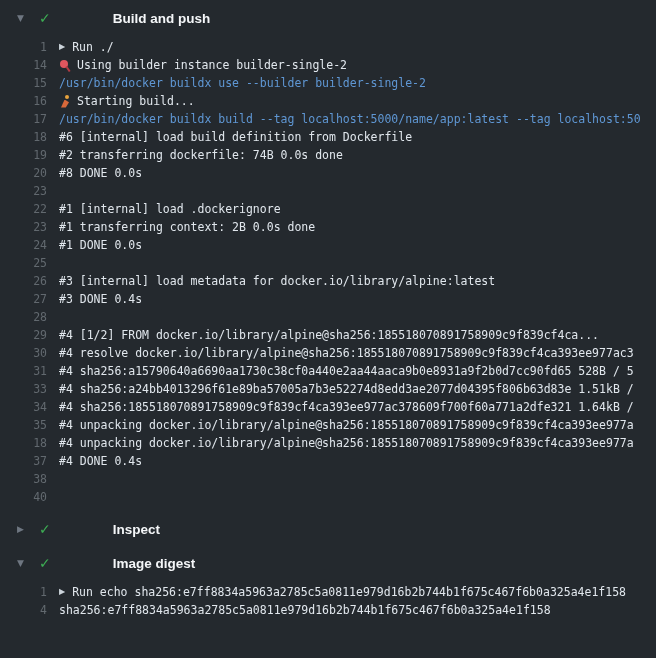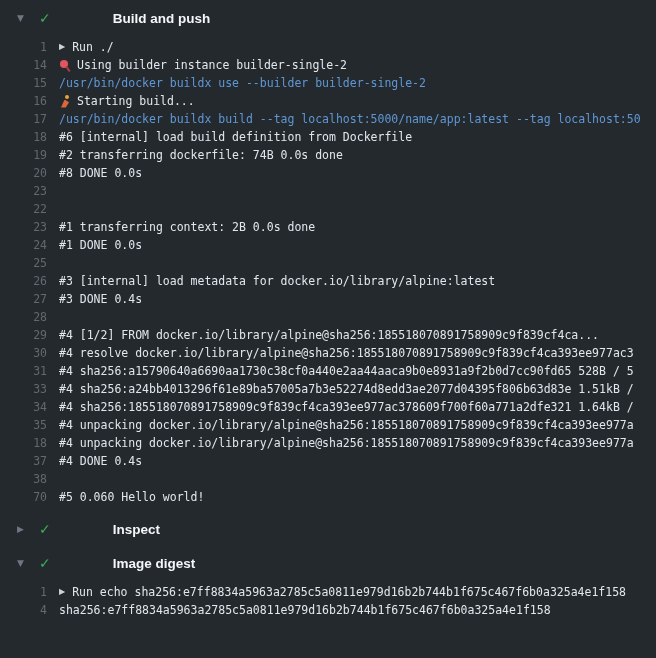--- a/index.html
+++ b/index.html
@@ -82,20 +82,21 @@
     <span class="lcontent"><span>#8 DONE 0.0s</span></span>
   </div>
 
   <div class="line">
     <span class="lnum">23</span>
     <span class="lcontent"><span></span></span>
   </div>
 
   <div class="line">
     <span class="lnum">22</span>
+    <span class="lcontent"><span>#1 [internal] load .dockerignore</span></span>
   </div>
 
   <div class="line">
     <span class="lnum">23</span>
     <span class="lcontent"><span>#1 transferring context: 2B 0.0s done</span></span>
   </div>
 
   <div class="line">
     <span class="lnum">24</span>
     <span class="lcontent"><span>#1 DONE 0.0s</span></span>
@@ -162,22 +163,21 @@
     <span class="lcontent"><span>#4 DONE 0.4s</span></span>
   </div>
 
   <div class="line">
     <span class="lnum">38</span>
     <span class="lcontent"><span></span></span>
   </div>
 
 
   <div class="line">
-    <span class="lnum">70</span>
-    <span class="lcontent"><span>#5 0.060 Hello world!</span></span>
+    <span class="lnum">40</span>
   </div>
 </div>
   </section>
 
   <section>
     <div class="sec-header">
       <span class="chevron">▶</span>
       <span class="check">✓</span>
       <span class="sec-title">Inspect</span>
     </div>

